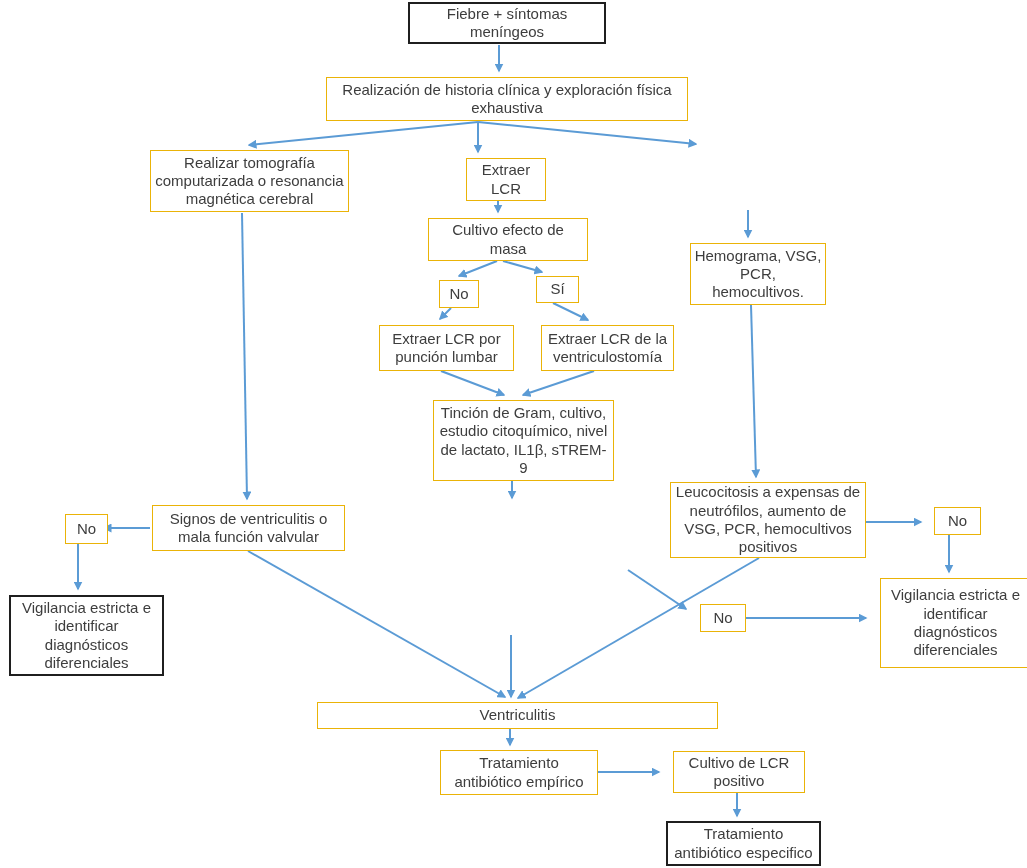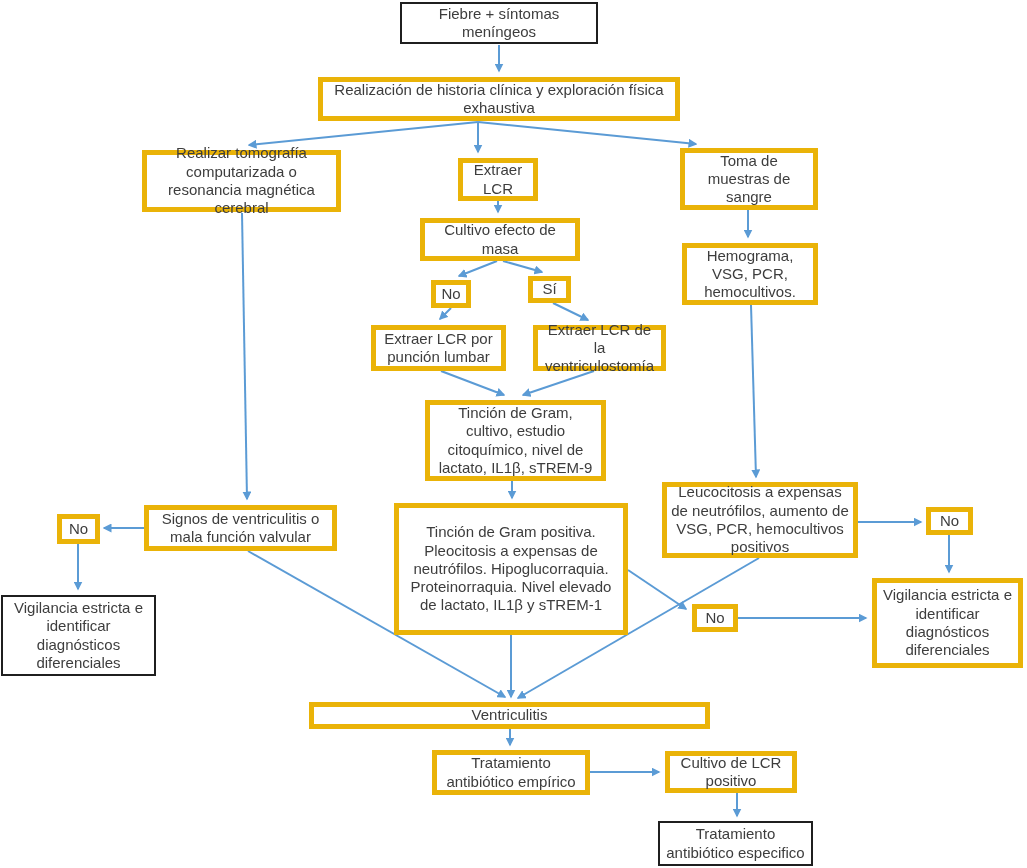--- a/index.html
+++ b/index.html
@@ -13,22 +13,23 @@
   }
   #arrows{position:absolute;left:0;top:0;width:1027px;height:868px;pointer-events:none;}
   .node{
     position:absolute;
     box-sizing:border-box;
     display:flex;align-items:center;justify-content:center;
     text-align:center;
     background:#ffffff;
     font-size:15px;line-height:1.22;
     padding:1px 3px;
+    margin-left:8px;
   }
-  .gray{border:5px solid #eab308;}
+  .gray{border:1px solid #eab308;}
   .black{border:2px solid #1f1f1f;}
 </style>
 </head>
 <body>
 
 <div id="canvas">
 
   <svg id="arrows" viewBox="0 0 1027 868" xmlns="http://www.w3.org/2000/svg">
     <defs>
       <marker id="ah" markerWidth="9" markerHeight="9" refX="7.5" refY="4.5" orient="auto" markerUnits="userSpaceOnUse">
@@ -63,32 +64,30 @@
       <line x1="510" y1="729" x2="510" y2="745" marker-end="url(#ah)"></line>
       <line x1="590" y1="772" x2="659" y2="772" marker-end="url(#ah)"></line>
       <line x1="737" y1="793" x2="737" y2="816" marker-end="url(#ah)"></line>
     </g>
   </svg>
 
   <div class="node black" style="left:400px;top:2px;width:198px;height:42px">Fiebre + síntomas meníngeos</div>
   <div class="node gray" style="left:318px;top:77px;width:362px;height:44px">Realización de historia clínica y exploración física exhaustiva</div>
   <div class="node gray" style="left:142px;top:150px;width:199px;height:62px">Realizar tomografía computarizada o resonancia magnética cerebral</div>
   <div class="node gray" style="left:458px;top:158px;width:80px;height:43px">Extraer LCR</div>
-  <div class="node gray" style="left:680px;top:148px;width:138px;height:62px">Toma de muestras de sangre</div>
   <div class="node gray" style="left:420px;top:218px;width:160px;height:43px">Cultivo efecto de masa</div>
   <div class="node gray" style="left:431px;top:280px;width:40px;height:28px">No</div>
   <div class="node gray" style="left:528px;top:276px;width:43px;height:27px">Sí</div>
   <div class="node gray" style="left:371px;top:325px;width:135px;height:46px">Extraer LCR por punción lumbar</div>
   <div class="node gray" style="left:682px;top:243px;width:136px;height:62px">Hemograma, VSG, PCR, hemocultivos.</div>
   <div class="node gray" style="left:533px;top:325px;width:133px;height:46px">Extraer LCR de la ventriculostomía</div>
   <div class="node gray" style="left:425px;top:400px;width:181px;height:81px">Tinción de Gram, cultivo, estudio citoquímico, nivel de lactato, IL1β, sTREM-9</div>
   <div class="node gray" style="left:144px;top:505px;width:193px;height:46px">Signos de ventriculitis o mala función valvular</div>
   <div class="node gray" style="left:57px;top:514px;width:43px;height:30px">No</div>
   <div class="node black" style="left:1px;top:595px;width:155px;height:81px">Vigilancia estricta e identificar diagnósticos diferenciales</div>
-  <div class="node gray" style="left:394px;top:503px;width:234px;height:132px">Tinción de Gram positiva. Pleocitosis a expensas de neutrófilos. Hipoglucorraquia. Proteinorraquia. Nivel elevado de lactato, IL1β y sTREM-1</div>
   <div class="node gray" style="left:662px;top:482px;width:196px;height:76px">Leucocitosis a expensas de neutrófilos, aumento de VSG, PCR, hemocultivos positivos</div>
   <div class="node gray" style="left:926px;top:507px;width:47px;height:28px">No</div>
   <div class="node gray" style="left:872px;top:578px;width:151px;height:90px">Vigilancia estricta e identificar diagnósticos diferenciales</div>
   <div class="node gray" style="left:692px;top:604px;width:46px;height:28px">No</div>
   <div class="node gray" style="left:309px;top:702px;width:401px;height:27px">Ventriculitis</div>
   <div class="node gray" style="left:432px;top:750px;width:158px;height:45px">Tratamiento antibiótico empírico</div>
   <div class="node gray" style="left:665px;top:751px;width:132px;height:42px">Cultivo de LCR positivo</div>
   <div class="node black" style="left:658px;top:821px;width:155px;height:45px">Tratamiento antibiótico especifico</div>
 
 </div>

